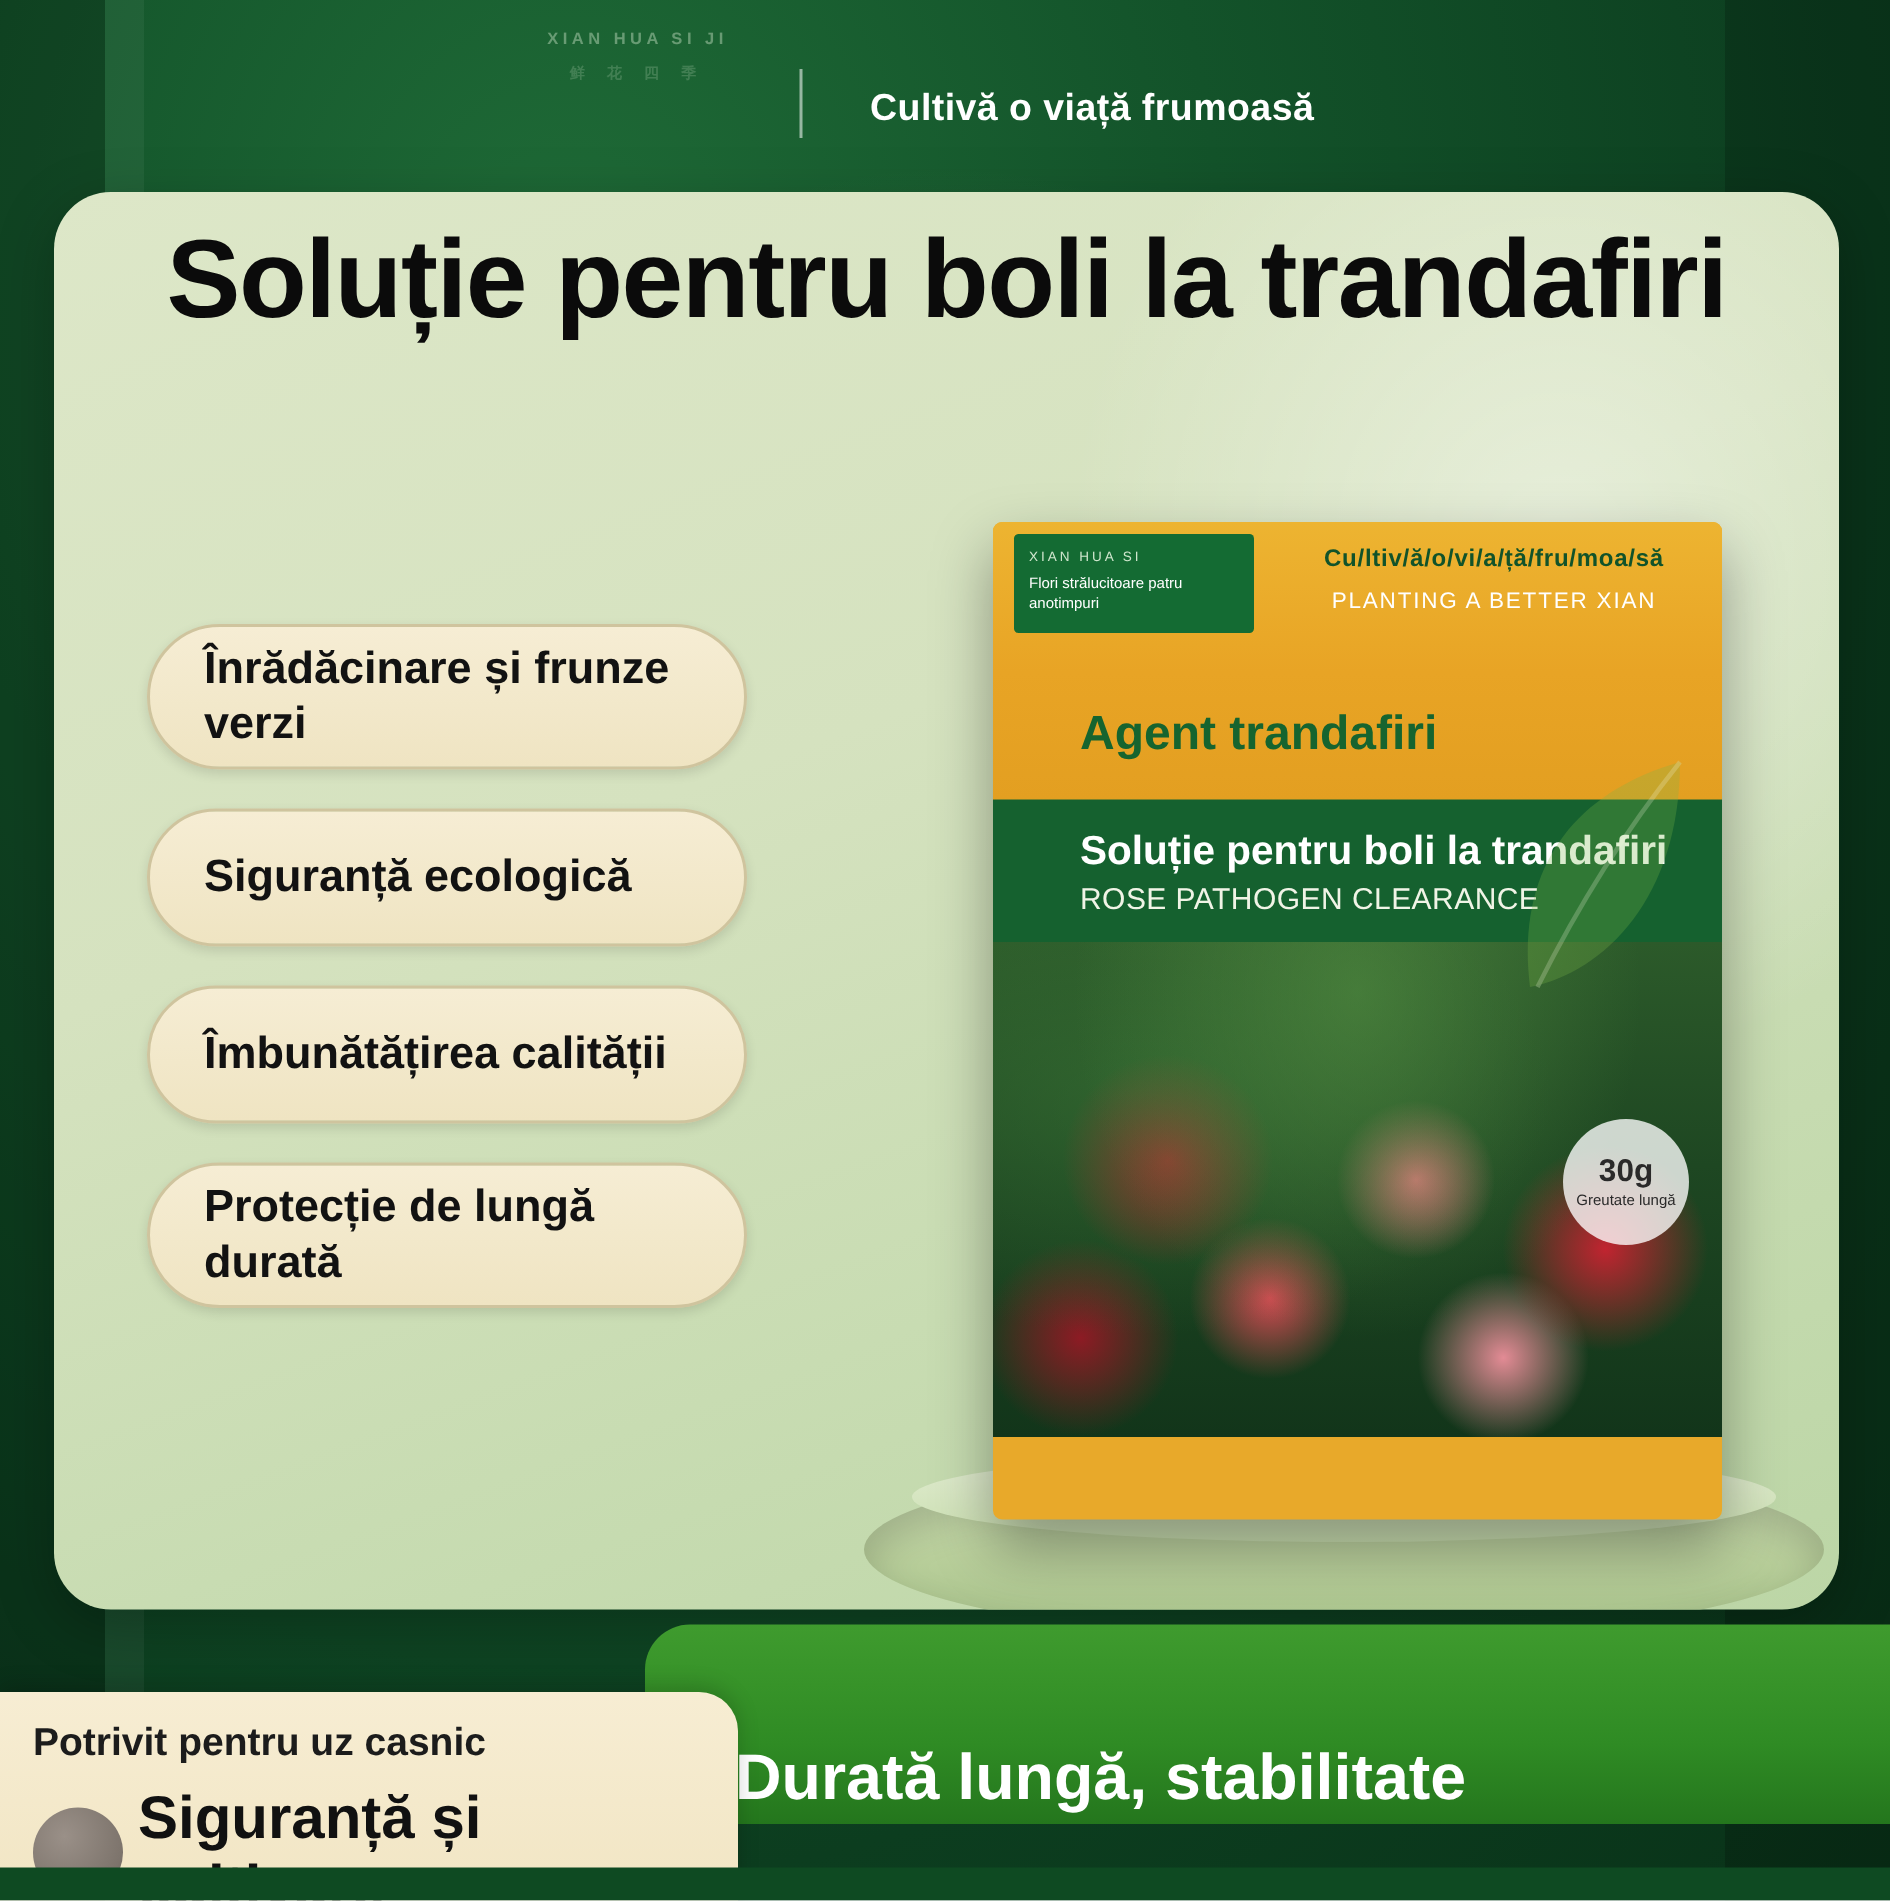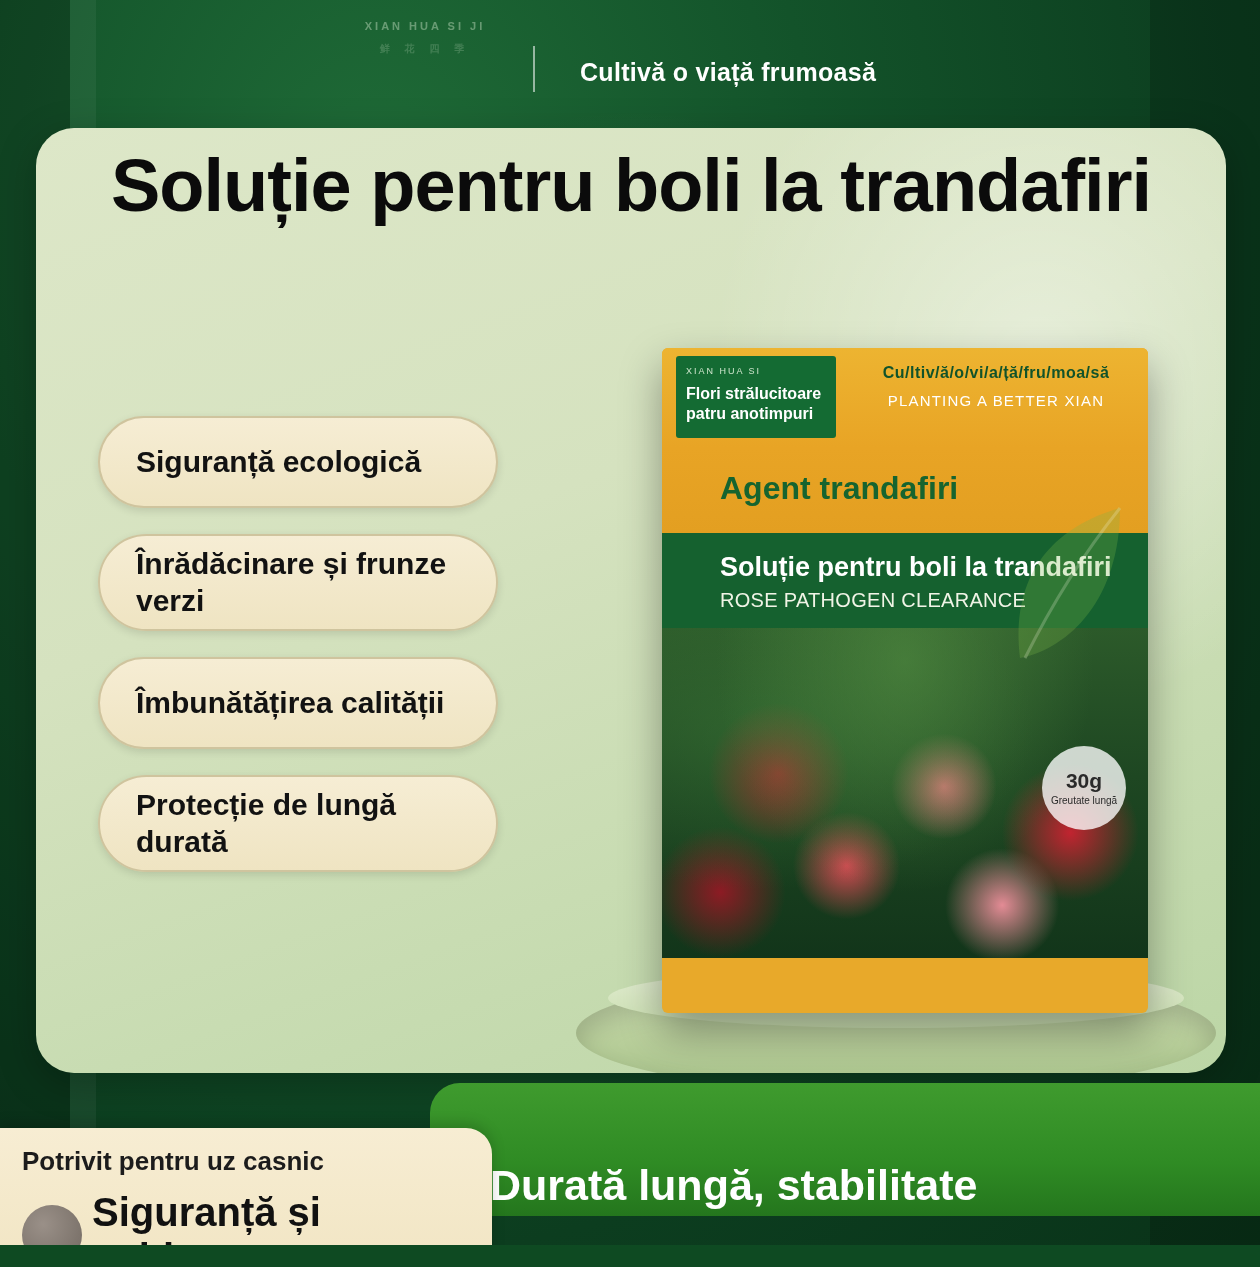--- a/index.html
+++ b/index.html
@@ -118,28 +118,28 @@
     overflow: hidden;
     box-shadow: 0 18px 40px rgba(0,0,0,0.35);
     background: #e8a92a;
   }
   .packet-top {
     position: relative; height: 100px;
     background: linear-gradient(180deg, #edb431 0%, #e8a425 100%);
   }
   .packet-logo {
     position: absolute; left: 14px; top: 8px;
-    width: 160px; height: 82px;
+    width: 160px; height: 66px;
     background: #146b33;
     border-radius: 3px;
     color: #ffffff;
     padding: 10px 8px 0 10px;
   }
   .packet-logo .pl-mark { font-size: 9px; letter-spacing: 2px; color: #cfe6cd; }
-  .packet-logo .pl-txt { margin-top: 8px; font-size: 16px; font-weight: bold; line-height: 1.25; }
+  .packet-logo .pl-txt { margin-top: 8px; font-size: 10px; font-weight: normal; line-height: 1.25; }
   .packet-top-right {
     position: absolute; left: 190px; top: 16px; right: 8px; text-align: center;
   }
   .packet-top-right .ptr1 { color: #11532a; font-size: 16px; font-weight: bold; letter-spacing: 0.5px; }
   .packet-top-right .ptr2 { margin-top: 10px; color: #ffffff; font-size: 15px; letter-spacing: 1.2px; }
 
   .packet-agent {
     background: linear-gradient(180deg, #e8a425 0%, #e39f21 100%);
     padding: 22px 0 26px 58px;
     color: #16642f;
@@ -248,24 +248,24 @@
     <div class="header-slogan">Cultivă o viață frumoasă</div>
   </div>
 
   <div class="card">
     <div class="card-sheen"></div>
 
     <div class="title">Soluție pentru boli la trandafiri</div>
 
     <div class="features">
       <div class="pill">
+        <span class="pill-text">Înrădăcinare și frunze verzi</span>
+      </div>
+      <div class="pill">
         <span class="pill-text">Siguranță ecologică</span>
-      </div>
-      <div class="pill">
-        <span class="pill-text">Înrădăcinare și frunze verzi</span>
       </div>
       <div class="pill">
         <span class="pill-text">Îmbunătățirea calității</span>
       </div>
       <div class="pill">
         <span class="pill-text">Protecție de lungă durată</span>
       </div>
     </div>
 
     <div class="pedestal"></div>

